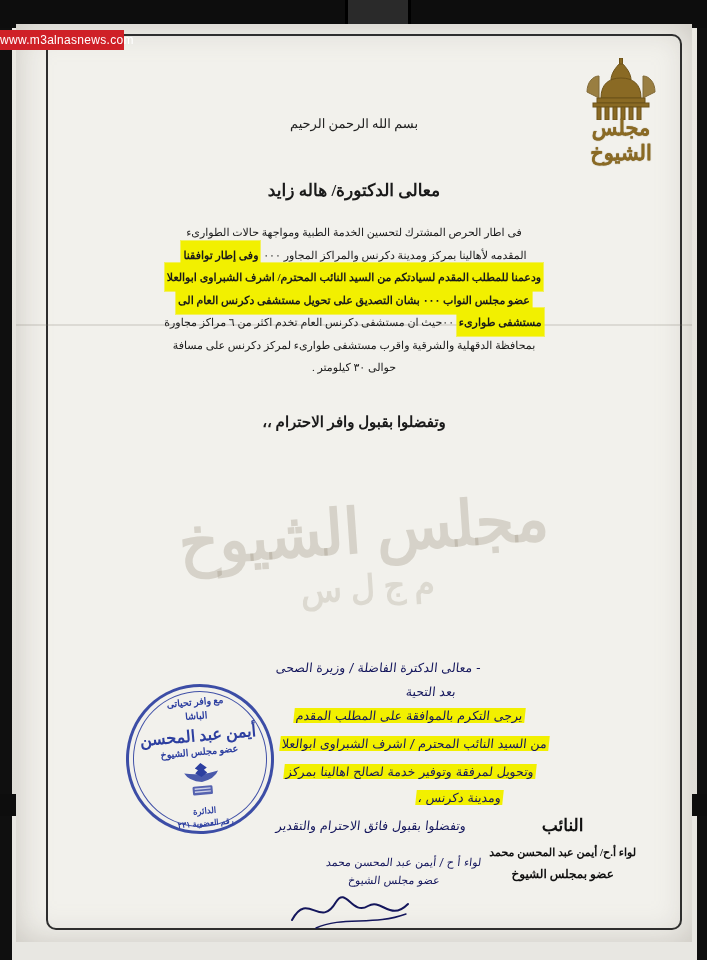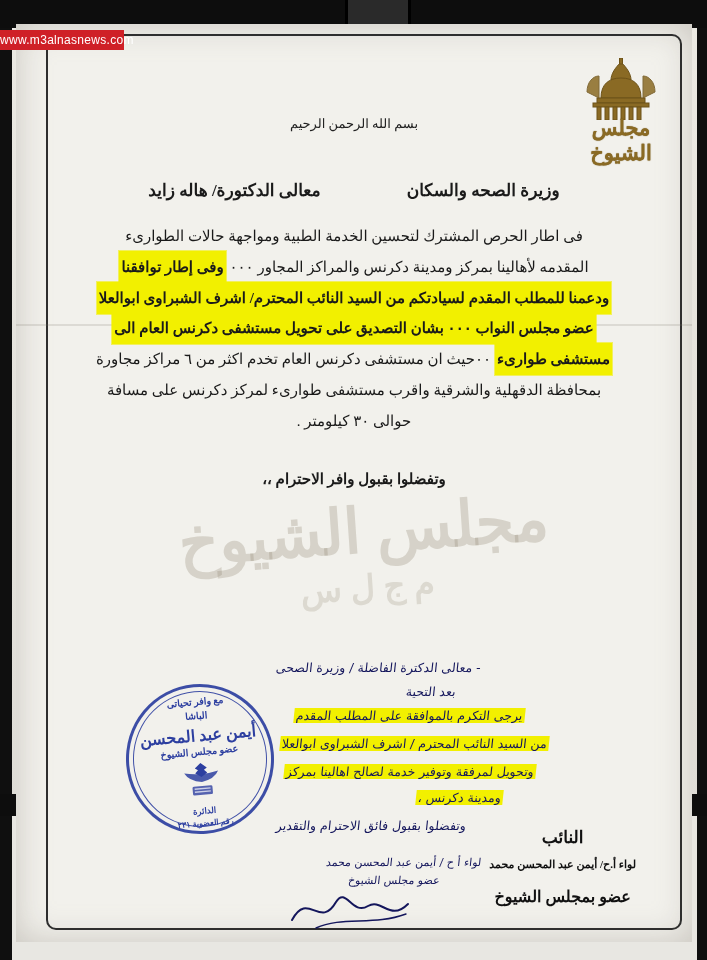--- a/index.html
+++ b/index.html
@@ -66,21 +66,21 @@
     text-align:center;font-size:13px;margin-top:22px;letter-spacing:.5px;color:#222;
   }
   .addressee{
     margin-top:48px;font-size:17px;font-weight:bold;text-align:center;
     display:flex;justify-content:center;gap:86px;
   }
   .greet{
     margin-top:42px;text-align:center;font-size:16px;font-weight:bold;
   }
   .para{
-    margin-top:20px;font-size:15px;line-height:2.05;text-align:justify;
+    margin-top:20px;font-size:11px;line-height:2.05;text-align:justify;
     text-align-last:center;padding:0 4px;
   }
   .line{display:block;white-space:nowrap;text-align:center;}
   .hl{
     background:#f2f000;box-shadow:0 0 0 1px rgba(242,240,0,.6);
     font-weight:bold;padding:8px 2px;
   }
   .closing{
     margin-top:34px;text-align:center;font-size:15px;font-weight:bold;
   }
@@ -115,26 +115,26 @@
   .st3{top:42px;font-size:16px;}
   .st4{top:62px;font-size:9.5px;}
   .stamp-emblem{
     position:absolute;left:50%;top:76px;transform:translateX(-50%);
     width:42px;height:40px;
   }
   .st5{bottom:18px;font-size:8.5px;}
   .st6{bottom:6px;font-size:8px;}
   
   .signblock{
-    position:absolute;right:56px;bottom:36px;text-align:center;
+    position:absolute;right:56px;bottom:60px;text-align:center;
     direction:rtl;color:#111;
   }
   .signblock .l1{font-size:17px;font-weight:bold;}
   .signblock .l2{font-size:11px;font-weight:bold;margin-top:10px;}
-  .signblock .l3{font-size:16px;font-weight:bold;margin-top:16px;}
+  .signblock .l3{font-size:12px;font-weight:bold;margin-top:8px;}
   
   .hand{
     position:absolute;left:250px;top:636px;width:330px;height:290px;
     direction:rtl;color:#11124a;font-size:12.5px;
   }
   .hw{
     position:absolute;white-space:nowrap;
     font-family:"DejaVu Sans",sans-serif;
     color:#14165c;transform:skewX(-6deg);
     font-size:12.5px;
@@ -187,21 +187,20 @@
         </g>
       </svg>
       <div class="logo-caption">مجلس الشيوخ</div>
     </div>
 
     <div class="doc">
 
       <div class="basmala">بسم الله الرحمن الرحيم</div>
 
       <div class="addressee">
-        <span>وزيرة الصحه والسكان</span>
         <span>معالى الدكتورة/ هاله زايد</span>
       </div>
 
 
       <div class="para">
         <span class="line">فى اطار الحرص المشترك لتحسين الخدمة الطبية ومواجهة  حالات الطوارىء</span>
         <span class="line">
           <span>المقدمه لأهالينا بمركز ومدينة دكرنس والمراكز المجاور ٠٠٠ </span><span class="hl">وفى إطار توافقنا</span>
         </span>
         <span class="line">

